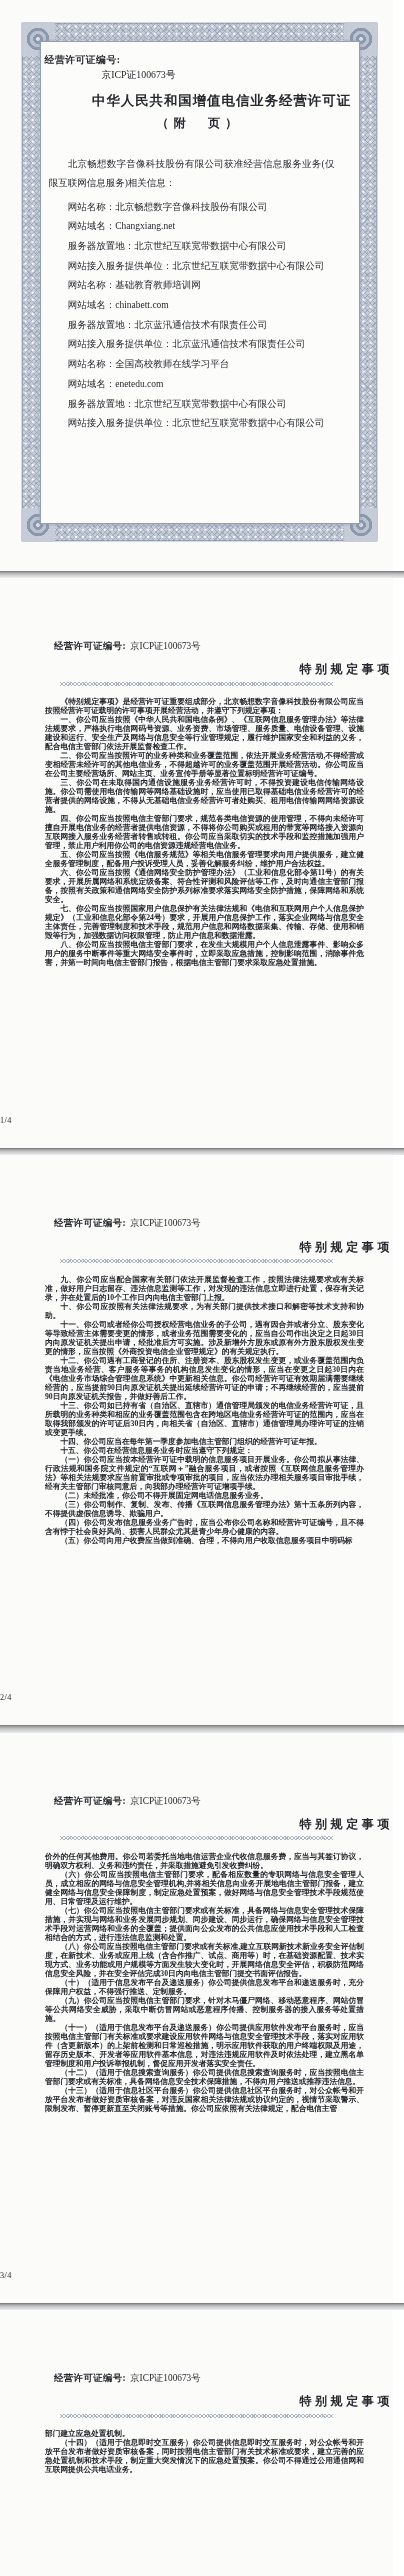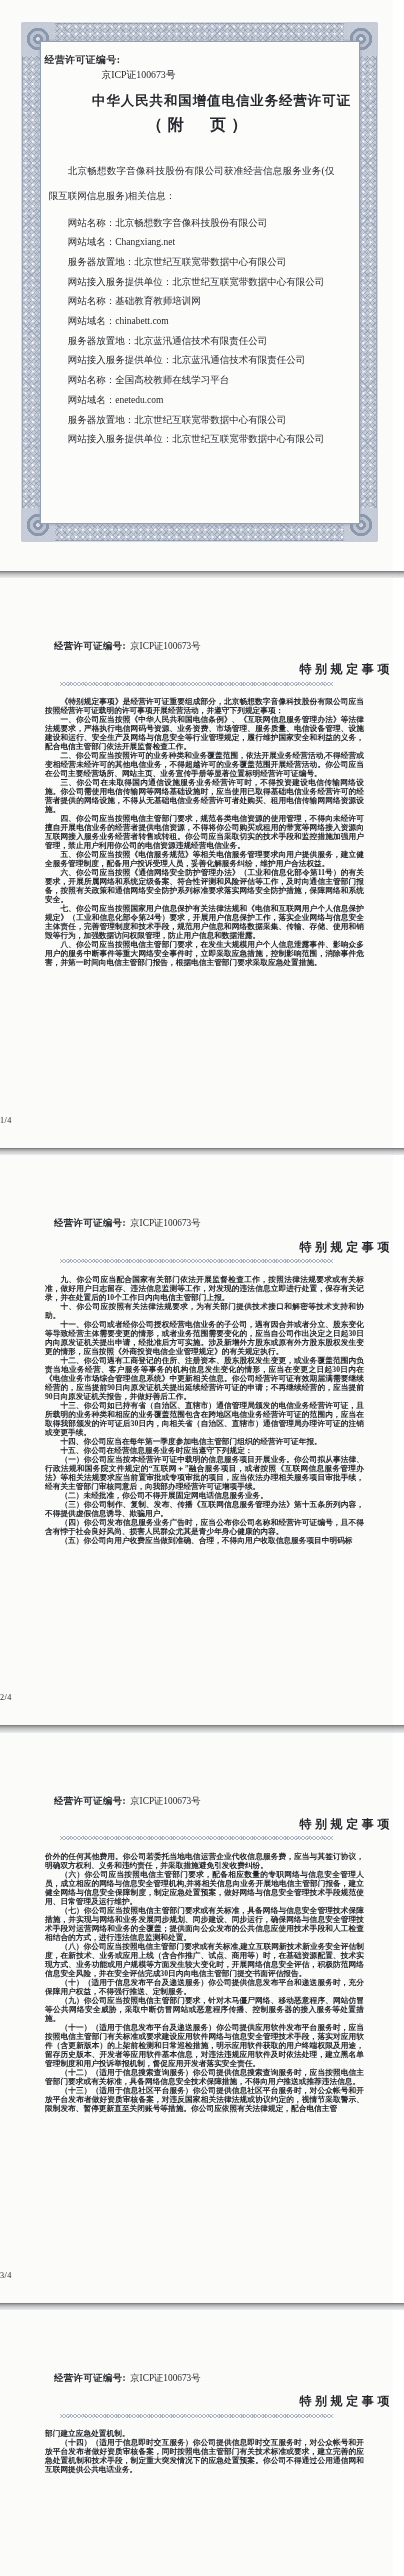--- a/index.html
+++ b/index.html
@@ -45,24 +45,24 @@
   .cert-inner{
     position:absolute;inset:18.5px;background:#fcfcfb;
     box-shadow:0 0 0 1px #93a0b2, 0 0 0 2.6px rgba(147,160,178,.35);
     padding:12.4px 0 0 0;box-sizing:border-box;
   }
   .lic-label-1{font-size:9.8px;font-weight:700;margin:0 0 0 4.1px;letter-spacing:0.5px;}
   .lic-no-1{font-size:9.8px;font-weight:500;margin:2.1px 0 0 61px;}
   .cert-title{
     margin:10.3px 0 0 0;text-align:center;font-size:13.4px;font-weight:700;letter-spacing:1px;padding-left:44px;
   }
-  .cert-sub{margin:5.2px 0 0 0;text-align:center;font-size:16px;font-weight:700;letter-spacing:5.2px;}
+  .cert-sub{margin:5.2px 0 0 0;text-align:center;font-size:12px;font-weight:700;letter-spacing:5.2px;}
   .cert-body{padding:0 24px 0 8.2px;}
   .cert-intro{
-    margin:23px 0 6.2px 0;font-size:9.5px;line-height:25px;text-indent:2em;text-align:justify;
+    margin:23px 0 6.2px 0;font-size:9.5px;line-height:19px;text-indent:2em;text-align:justify;
   }
   .cert-line{
     margin:0 0 5.7px 0;font-size:9.5px;line-height:14px;text-indent:2em;text-align:justify;
   }
 
   
   .tp-head{margin:62px 0 0 54px;font-size:9.3px;}
   .tp-head .lab{font-weight:700;letter-spacing:0.5px;}
   .tp-head .num{font-weight:500;margin-left:4.1px;}
   .tp-title{

